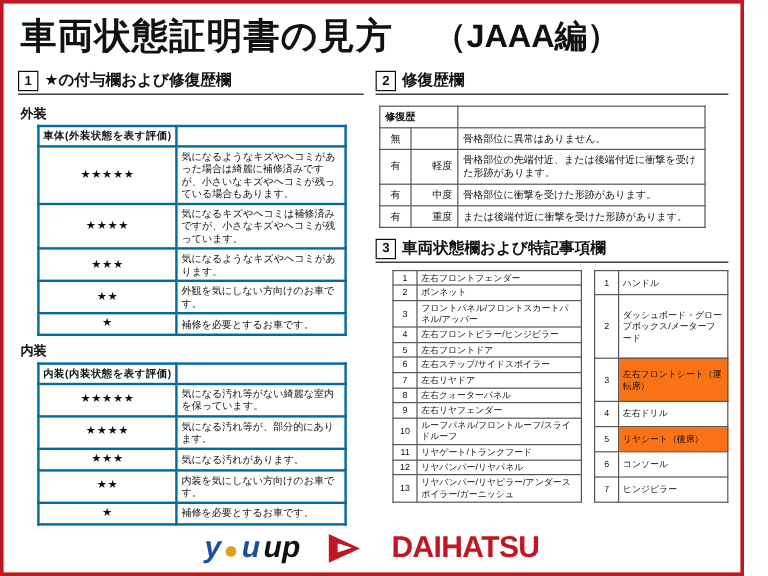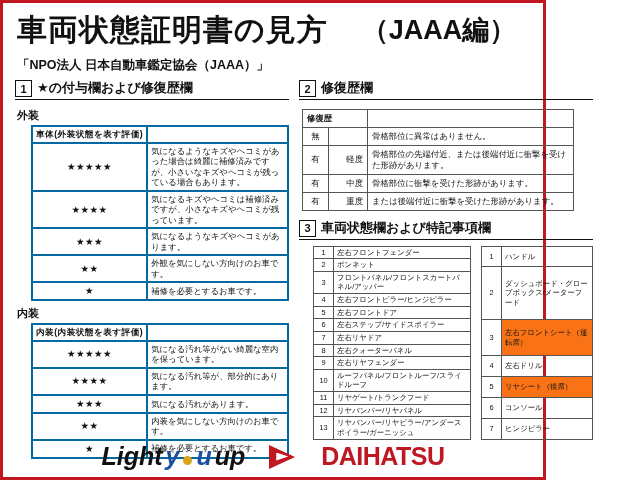--- a/index.html
+++ b/index.html
@@ -5,21 +5,21 @@
   html,body{margin:0;padding:0;}
   body{
     width:640px;height:480px;
     background:#fff;
     font-family:"Liberation Sans","DejaVu Sans",sans-serif;
     color:#111;
     overflow:hidden;
   }
   .page{
     position:relative;
-    width:546px;height:480px;
+    width:620px;height:480px;
     box-sizing:border-box;
     border:3px solid #c01722;
     background:#fff;
   }
   
   .title-row{
     display:flex;align-items:center;
     padding:4px 14px 0 14px;
     height:46px;
   }
@@ -150,21 +150,20 @@
 </style>
 </head>
 <body>
 
 <div class="page">
 
   <div class="title-row">
     <div class="title-main">車両状態証明書の見方</div>
     <div class="title-sub">（JAAA編）</div>
   </div>
-  <div class="subtitle">「NPO法人 日本自動車鑑定協会（JAAA）」</div>
 
   <div class="columns">
 
     <div class="col-left">
 
       <div class="sec-wrap">
         <div class="sec">
           <div class="sec-num">1</div>
           <div class="sec-label">★の付与欄および修復歴欄</div>
         </div>
@@ -370,21 +369,20 @@
             <td>ヒンジピラー</td>
           </tr>
         </tbody>
           </table>
       </div>
     </div>
   </div>
 
   <div class="footer">
     <div class="light-you-up">
-      <span>Light</span>
       <span class="lyu-blue">y</span>
       <span class="lyu-dot"></span>
       <span class="lyu-blue">u</span>
       <span>up</span>
     </div>
     <div class="daihatsu">
       <div class="d-mark"></div>
       <div class="d-text">DAIHATSU</div>
     </div>
   </div>

